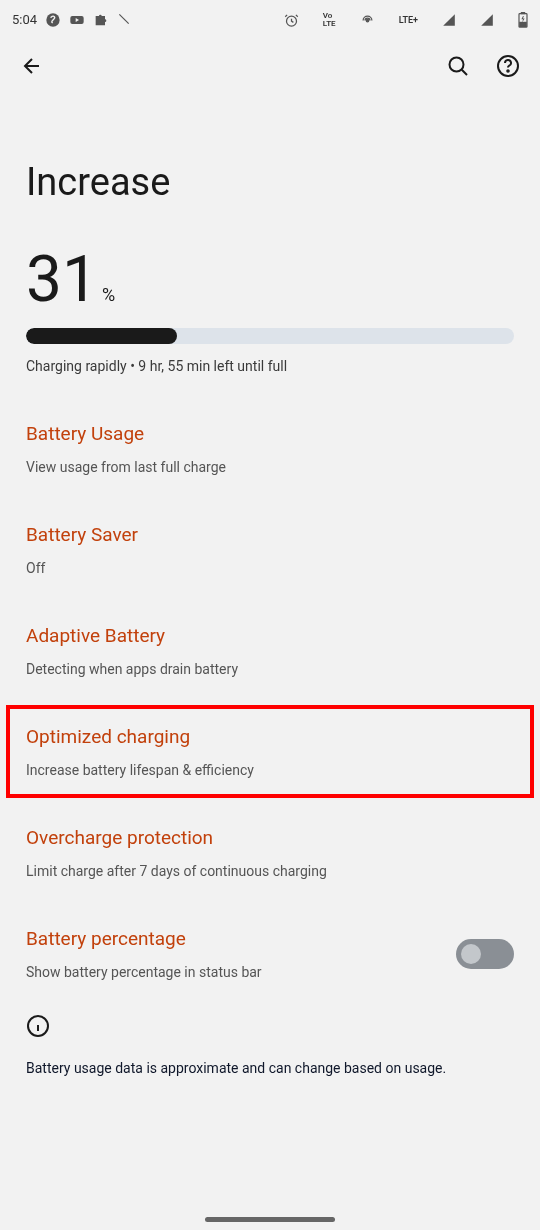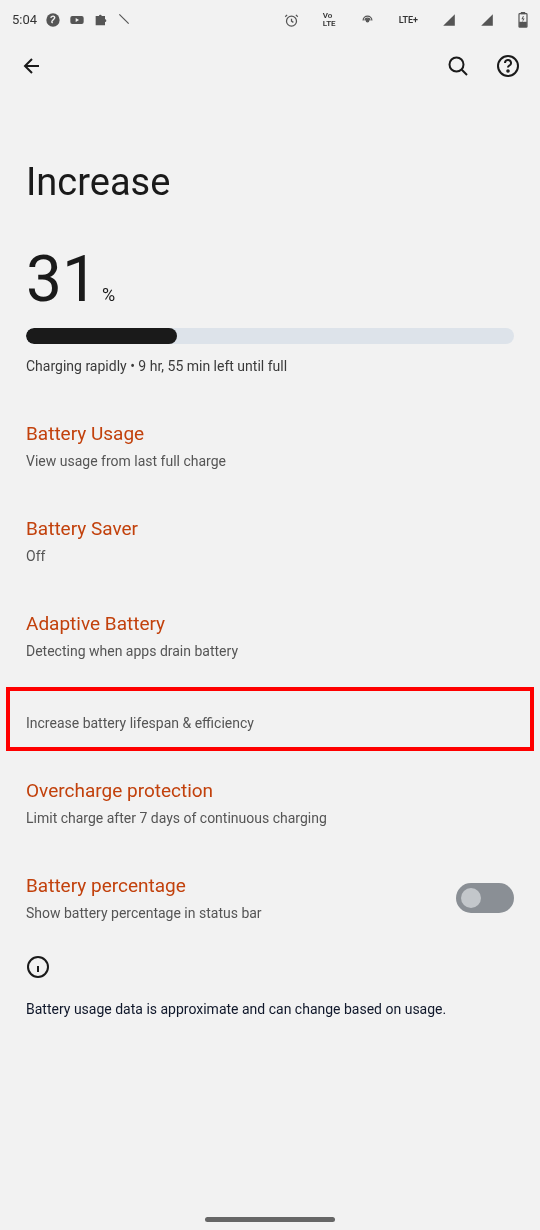--- a/index.html
+++ b/index.html
@@ -103,21 +103,21 @@
       cursor: pointer;
     }
     .setting-title {
       font-size: 19px;
       font-weight: 400;
       color: #c2410c;
     }
     .setting-sub {
       font-size: 14px;
       color: #555;
-      margin-top: 8px;
+      margin-top: 14px;
     }
     .highlighted {
       position: relative;
     }
     .highlight-box {
       position: absolute;
       left: -20px;
       right: -20px;
       top: -6px;
       bottom: -6px;
@@ -285,20 +285,21 @@
     <div class="setting-sub">Off</div>
   </div>
 
   <div class="setting-item">
     <div class="setting-title">Adaptive Battery</div>
     <div class="setting-sub">Detecting when apps drain battery</div>
   </div>
 
   <div class="setting-item highlighted">
     <div class="highlight-box"></div>
+    <div class="setting-title">Optimized charging</div>
     <div class="setting-sub">Increase battery lifespan &amp; efficiency</div>
   </div>
 
   <div class="setting-item">
     <div class="setting-title">Overcharge protection</div>
     <div class="setting-sub">Limit charge after 7 days of continuous charging</div>
   </div>
 
   <div class="setting-item toggle-row">
     <div>

